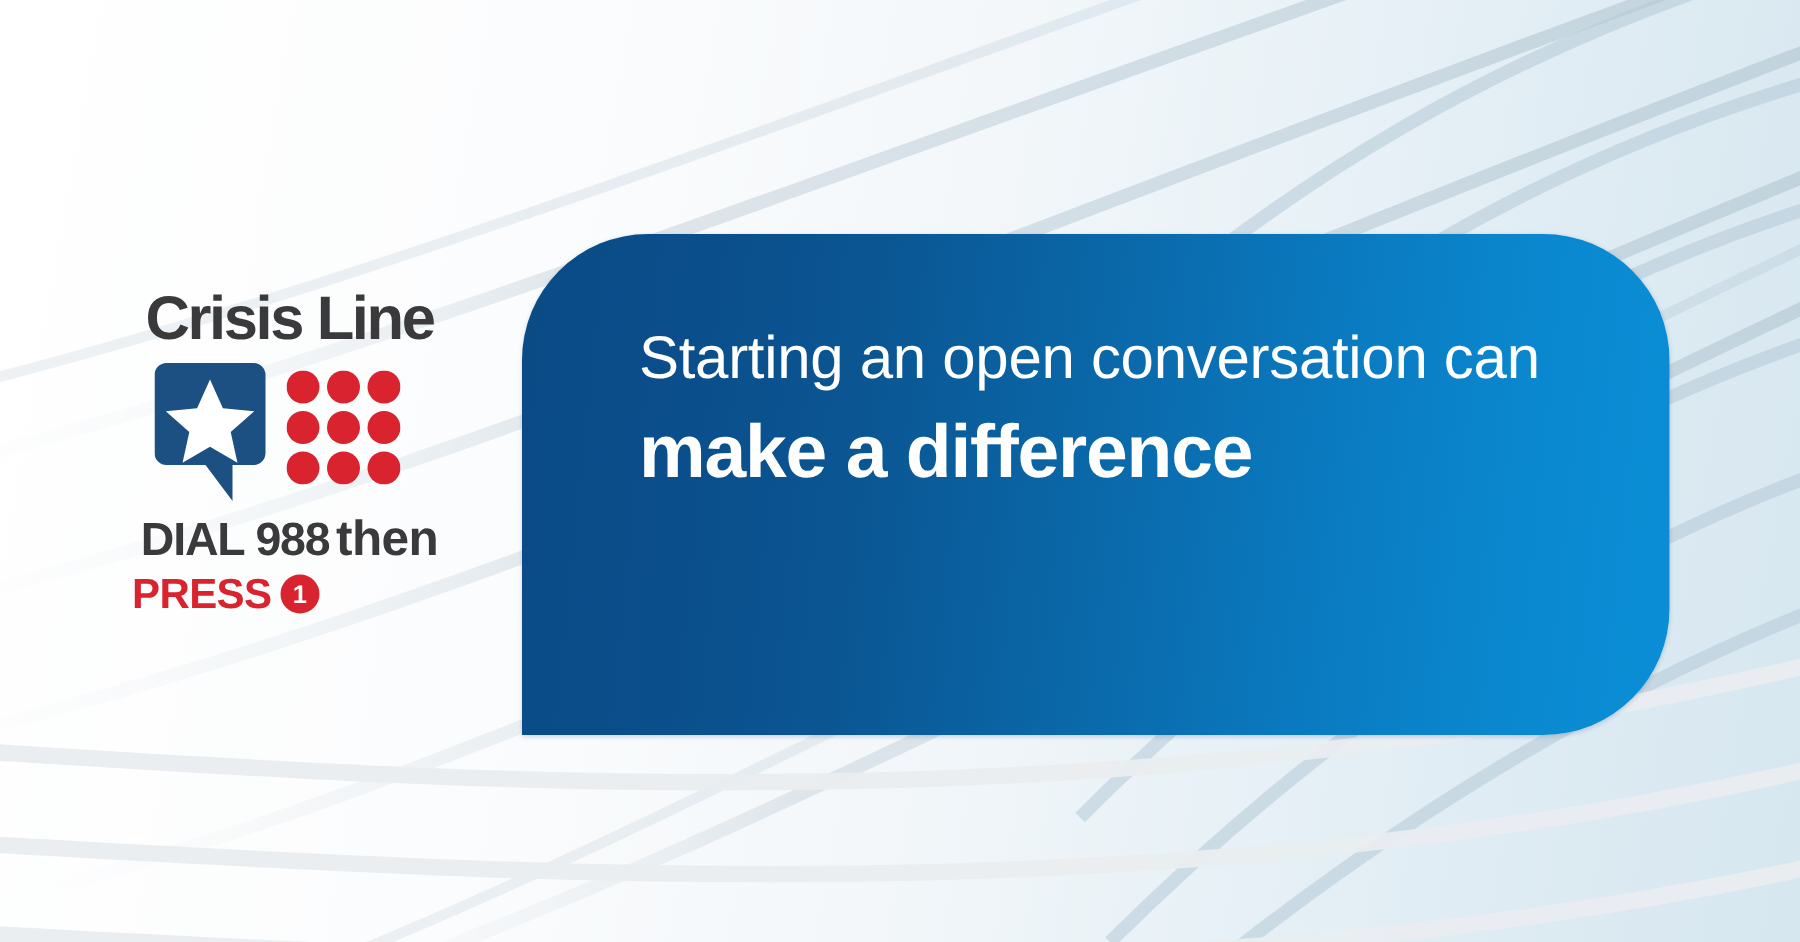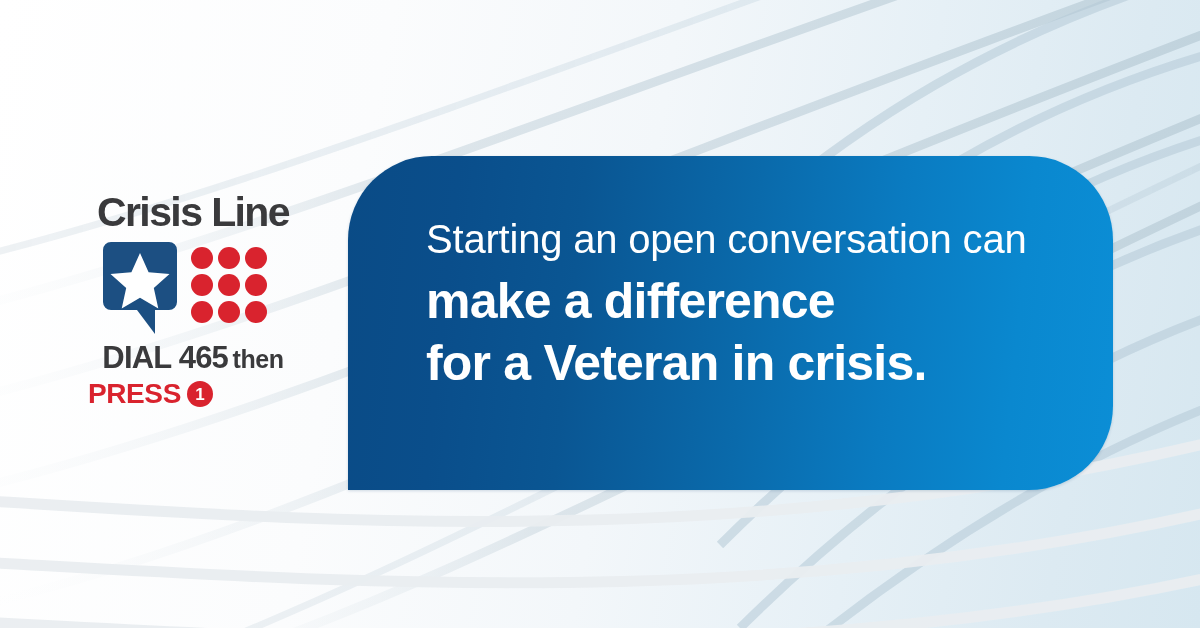--- a/index.html
+++ b/index.html
@@ -130,21 +130,21 @@
     text-align: center;
     white-space: nowrap;
   }
   .dial-988 {
     font-size: 31px;
     font-weight: 700;
     color: #3a3a3c;
     letter-spacing: -0.8px;
   }
   .dial-then {
-    font-size: 25px;
+    font-size: 33px;
     font-weight: 600;
     color: #3a3a3c;
     letter-spacing: -0.4px;
   }
   .logo-press {
     margin-top: 2px;
     text-align: center;
     white-space: nowrap;
     display: flex;
     align-items: center;
@@ -240,31 +240,30 @@
             <circle cx="38" cy="38" r="11"></circle>
             <circle cx="65" cy="38" r="11"></circle>
           <circle cx="11" cy="65" r="11"></circle>
             <circle cx="38" cy="65" r="11"></circle>
             <circle cx="65" cy="65" r="11"></circle>
         </g>
       </svg>
     </div>
 
     <div class="logo-dial">
-      <span class="dial-988">DIAL 465</span>
+      <span class="dial-988">DIAL 988</span>
       <span class="dial-then">then</span>
     </div>
 
     <div class="logo-press">
       <span class="press-word">PRESS</span>
       <span class="press-one">1</span>
     </div>
   </div>
 
   <div class="panel">
     <div class="panel-inner">
       <div class="headline-line line-1">Starting an open conversation can</div>
       <div class="headline-line line-2">make a difference</div>
-      <div class="headline-line line-3">for a Veteran in crisis.</div>
     </div>
   </div>
 
 </div>
 
 </body></html>

